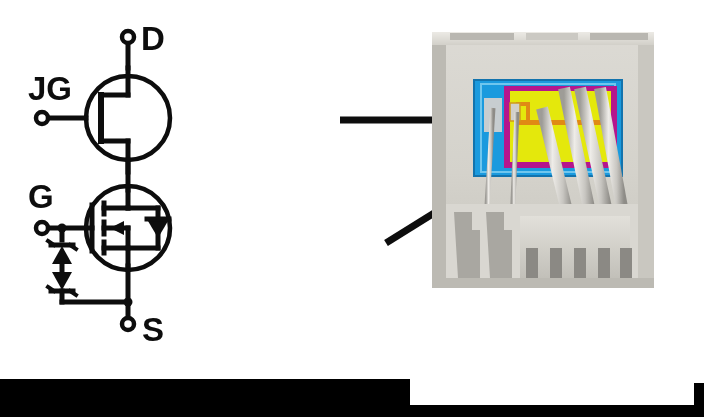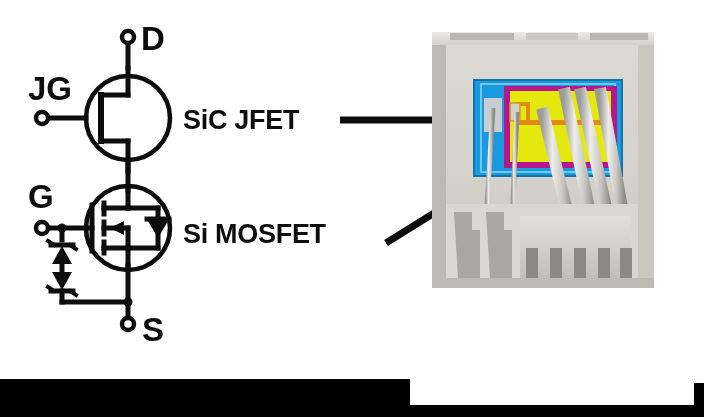--- a/index.html
+++ b/index.html
@@ -175,23 +175,21 @@
       <circle cx="62" cy="228" r="4.5" fill="#0d0d0d" stroke="none"></circle>
       <circle cx="128" cy="302" r="4.5" fill="#0d0d0d" stroke="none"></circle>
     </g>
 
     <text x="141" y="50" font-family="Liberation Sans, sans-serif" font-size="33" font-weight="bold" fill="#0d0d0d">D</text>
     <text x="28" y="100" font-family="Liberation Sans, sans-serif" font-size="33" font-weight="bold" fill="#0d0d0d">JG</text>
     <text x="28" y="208" font-family="Liberation Sans, sans-serif" font-size="33" font-weight="bold" fill="#0d0d0d">G</text>
     <text x="142" y="341" font-family="Liberation Sans, sans-serif" font-size="33" font-weight="bold" fill="#0d0d0d">S</text>
   </svg>
 
-  <div class="callout-label" id="label-sic-jfet">SiC JFET</div>
-
-  <div class="callout-label" id="label-si-mosfet">Si MOSFET</div>
+
 
   <svg id="arrows-svg" viewBox="0 0 240 180" xmlns="http://www.w3.org/2000/svg">
 
     <g>
       <line x1="20" y1="35" x2="148" y2="35" stroke="#0d0d0d" stroke-width="7"></line>
       <polygon points="148,20 178,35 148,50" fill="#0d0d0d"></polygon>
     </g>
 
     <g>
       <line x1="66" y1="158" x2="188" y2="82" stroke="#0d0d0d" stroke-width="7"></line>

